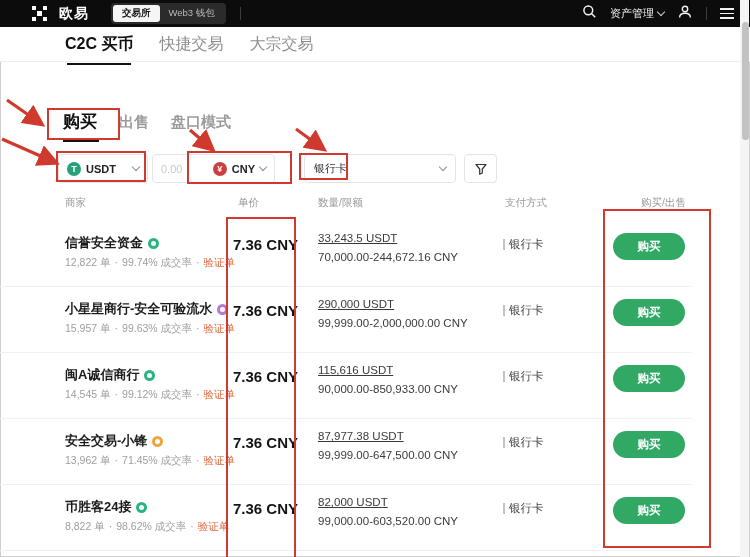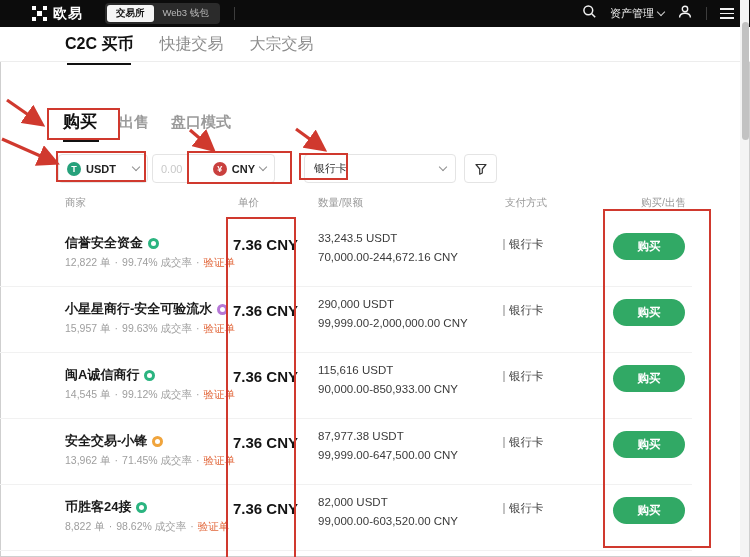--- a/index.html
+++ b/index.html
@@ -4,21 +4,21 @@
 <style>
   * { margin:0; padding:0; box-sizing:border-box; }
   html,body { background:#e8e8e8; }
   body { font-family:"Liberation Sans","DejaVu Sans",sans-serif; }
   .page{ position:relative; width:750px; height:557px; background:#fff; overflow:hidden;
          box-shadow:0 0 0 1px #cfcfcf inset; }
 
   
   .topbar{ position:absolute; left:0; top:0; width:750px; height:27px; background:#0c0c0c;
            display:flex; align-items:center; padding:0 12px; }
-  .logo{ display:flex; align-items:center; gap:6px; margin-left:20px; }
+  .logo{ display:flex; align-items:center; gap:12px; margin-left:20px; }
   .logo-mark{ width:15px; height:15px; display:grid; grid-template-columns:repeat(3,1fr);
               grid-template-rows:repeat(3,1fr); gap:1px; }
   .logo-mark i{ background:transparent; }
   .logo-mark i.f{ background:#fff; }
   .logo-text{ color:#fff; font-size:14px; font-weight:bold; letter-spacing:1px; }
   .mode-toggle{ display:flex; margin-left:22px; background:#2b2b2b; border-radius:4px; padding:2px; }
   .mode-seg{ font-size:9.5px; padding:2px 9px; border-radius:3px; color:#b9b9b9; white-space:nowrap; }
   .mode-seg.active{ background:#f5f5f5; color:#111; font-weight:bold; }
   .tb-divider{ width:1px; height:13px; background:#3d3d3d; margin-left:14px; }
   .tb-spacer{ flex:1; }
@@ -68,21 +68,21 @@
   .th{ position:absolute; font-size:10.5px; color:#9a9a9a; white-space:nowrap; }
   .tbody{ position:absolute; left:0; top:221px; width:750px; }
   .row{ position:absolute; left:0; width:692px; height:66px; border-bottom:1px solid #f1f1f1; }
   .m-name{ position:absolute; left:65px; top:13px; font-size:13px; font-weight:bold; color:#1a1a1a;
            display:flex; align-items:center; gap:5px; white-space:nowrap; }
   .badge{ width:11px; height:11px; border-radius:50%; border:3px solid #2bb480; flex:none; }
   .m-meta{ position:absolute; left:65px; top:35px; font-size:10.5px; color:#9e9e9e; white-space:nowrap; }
   .m-meta .sep{ margin:0 4px; }
   .m-tag{ color:#e2683c; }
   .price{ position:absolute; left:233px; top:15px; font-size:15px; font-weight:bold; color:#141414; white-space:nowrap; }
-  .avail{ position:absolute; left:318px; top:11px; font-size:11.5px; color:#3a3a3a; white-space:nowrap; }
+  .avail{ position:absolute; left:318px; top:11px; font-size:11.5px; color:#3a3a3a; white-space:nowrap;text-decoration:underline; }
   .limit{ position:absolute; left:318px; top:30px; font-size:11.5px; color:#3a3a3a; white-space:nowrap; }
   .pay{ position:absolute; left:503px; top:16px; display:flex; align-items:center; gap:4px; }
   .paybar{ width:2px; height:11px; background:#c3c3c3; }
   .pay-label{ font-size:11.5px; color:#444; white-space:nowrap; }
   .buybtn{ position:absolute; left:613px; top:12px; width:72px; height:27px; border-radius:14px;
            background:#31a965; border:none; color:#fff; font-size:11.5px; font-weight:bold;
            display:flex; align-items:center; justify-content:center; }
 
   
   .ann{ position:absolute; border:2.5px solid #d0392e; pointer-events:none; }

